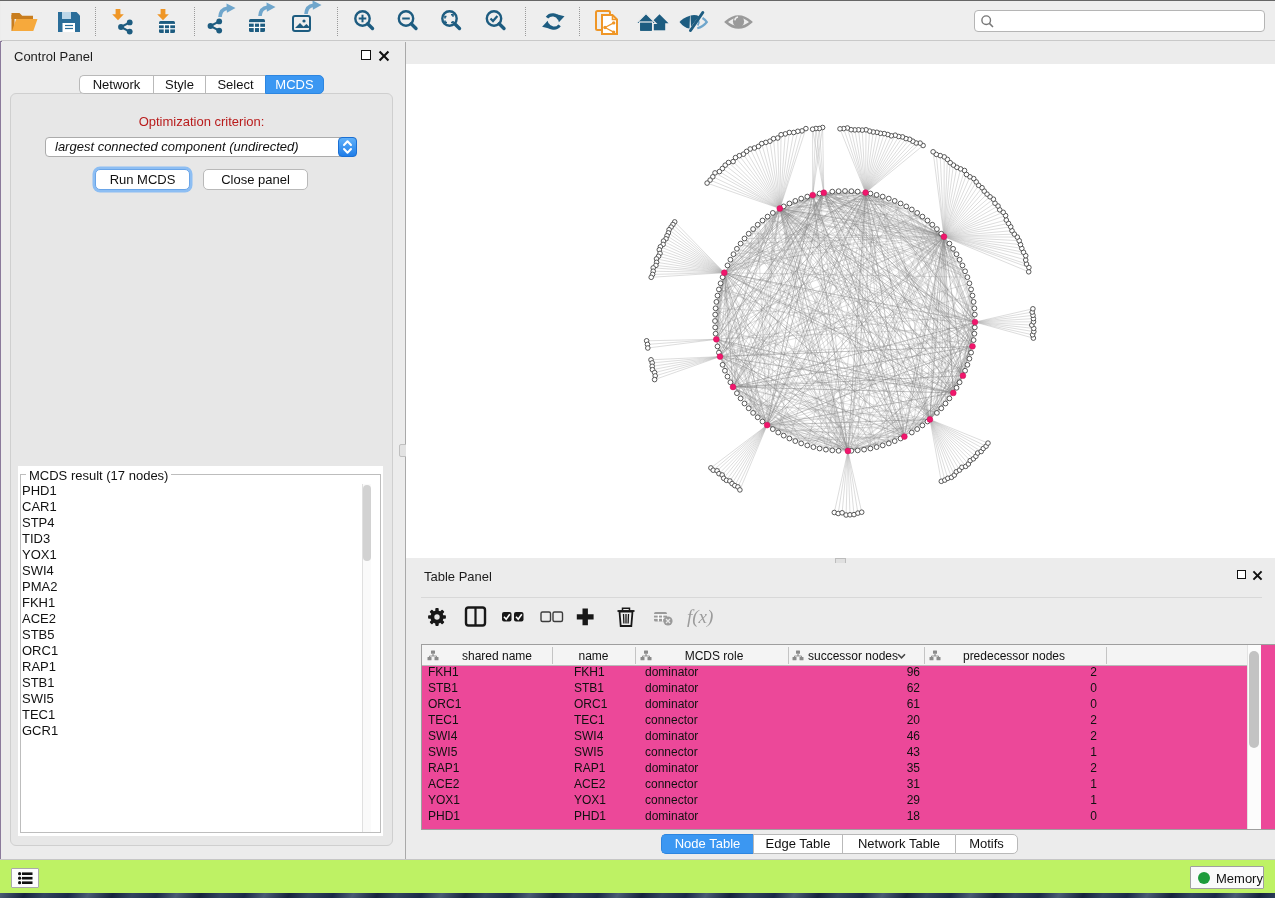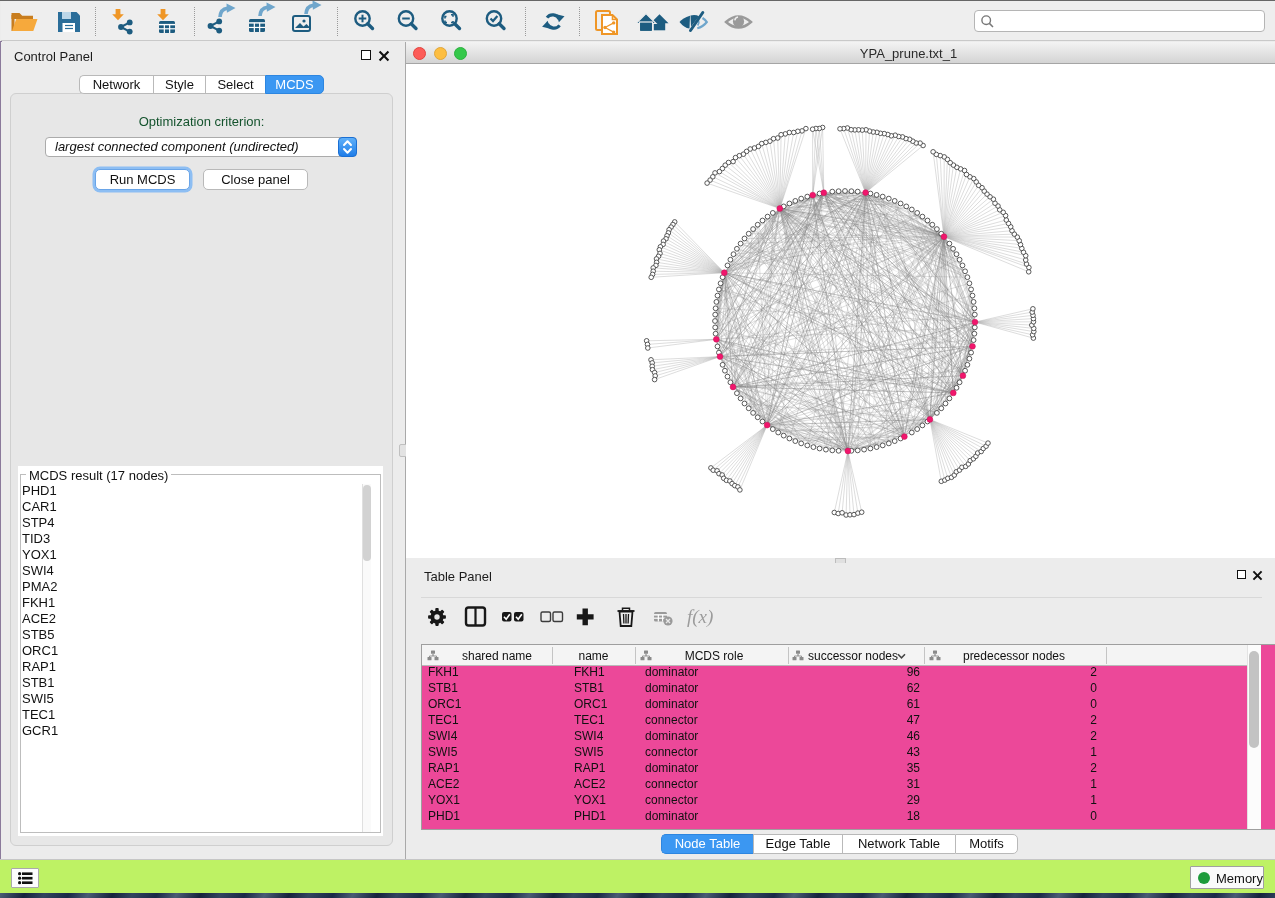--- a/index.html
+++ b/index.html
@@ -16,21 +16,21 @@
 .tsep { position:absolute; top:6px; height:29px; width:0; border-left:1px dotted #9a9a9a; }
 
 #cpanel { left:1px; top:42px; width:401px; height:820px; background:#ececec; }
 #cp-title { left:13px; top:7px; font-size:13px; color:#1c1c1c; }
 #cp-float { left:360px; top:8px; width:10px; height:10px; border:1.7px solid #111; background:#fff; }
 #innerpanel { left:9px; top:51px; width:383px; height:753px; background:#e7e7e7; border:1px solid #cfcfcf; border-radius:6px; }
 
 .tab { position:absolute; top:33px; height:19px; background:#fff; border:1px solid #b9b9b9; border-right:none;
   font-size:13px; color:#111; text-align:center; line-height:17px; }
 
-#optlabel { left:9px; top:72px; width:383px; text-align:center; font-size:13px; color:#14532d; }
+#optlabel { left:9px; top:72px; width:383px; text-align:center; font-size:13px; color:#b91c1c; }
 #dropdown { left:44px; top:95px; width:312px; height:20px; background:#fff; border:1px solid #ababab; border-radius:4px;
   font-size:13px; color:#111; line-height:18px; padding-left:9px;font-style:italic; }
 #dd-btn { left:337px; top:95px; width:19px; height:20px; border-radius:4px;
   background:linear-gradient(#5fb0f9,#1f7de8); border:1px solid #1a6fd4; }
 .btn { position:absolute; top:127px; height:21px; background:#fff; border:1px solid #b9b9b9; border-radius:5px;
   font-size:13px; color:#111; text-align:center; line-height:19px; }
 #runbtn { left:94px; width:95px; box-shadow:0 0 0 2.5px #8dbef3; border-color:#6aa5e8; }
 #closebtn { left:202px; width:105px; }
 
 #mcdsbox { left:17px; top:424px; width:365px; height:370px; background:#fff; }
@@ -250,26 +250,20 @@
       <div>GCR1</div>
     </div>
   <div id="mcds-sb" class="abs"></div>
   <div id="mcds-thumb" class="abs"></div>
 </div>
 
 <div id="vsplit" class="abs"></div>
 <div id="vgrip" class="abs"></div>
 
 <div id="netwin" class="abs">
-  <div id="nettitle" class="abs">
-    <div class="tl" style="left:7px;background:#fc5b57;border:0.5px solid #e2443e;"></div>
-    <div class="tl" style="left:27.5px;background:#fdbe41;border:0.5px solid #e0a63a;"></div>
-    <div class="tl" style="left:48px;background:#35c84b;border:0.5px solid #2cb13e;"></div>
-    <div id="nettitletext" class="abs">YPA_prune.txt_1</div>
-  </div>
   <div id="netcanvas" class="abs">
       <svg width="869" height="494" viewBox="0 0 869 494" style="position:absolute;left:0;top:0">
 <g stroke="#8f8f8f" stroke-width="0.55" stroke-opacity="0.55" fill="none">
 <line x1="373.8" y1="144.5" x2="553.6" y2="318.3"></line>
 <line x1="373.8" y1="144.5" x2="312.9" y2="225.4"></line>
 <line x1="373.8" y1="144.5" x2="476.7" y2="132.6"></line>
 <line x1="373.8" y1="144.5" x2="543.4" y2="179.6"></line>
 <line x1="373.8" y1="144.5" x2="565.1" y2="288.6"></line>
 <line x1="373.8" y1="144.5" x2="432.6" y2="386.8"></line>
 <line x1="373.8" y1="144.5" x2="309.6" y2="244.3"></line>
@@ -1414,21 +1408,21 @@
         <div class="tc" style="left:6px">ORC1</div>
         <div class="tc" style="left:152px">ORC1</div>
         <div class="tc" style="left:223px">dominator</div>
         <div class="tc num" style="left:366px;width:132px">61</div>
         <div class="tc num" style="left:502px;width:173px">0</div>
       </div>
     <div class="trow" style="top:68px">
         <div class="tc" style="left:6px">TEC1</div>
         <div class="tc" style="left:152px">TEC1</div>
         <div class="tc" style="left:223px">connector</div>
-        <div class="tc num" style="left:366px;width:132px">47</div>
+        <div class="tc num" style="left:366px;width:132px">20</div>
         <div class="tc num" style="left:502px;width:173px">2</div>
       </div>
     <div class="trow" style="top:84px">
         <div class="tc" style="left:6px">SWI4</div>
         <div class="tc" style="left:152px">SWI4</div>
         <div class="tc" style="left:223px">dominator</div>
         <div class="tc num" style="left:366px;width:132px">46</div>
         <div class="tc num" style="left:502px;width:173px">2</div>
       </div>
     <div class="trow" style="top:100px">

